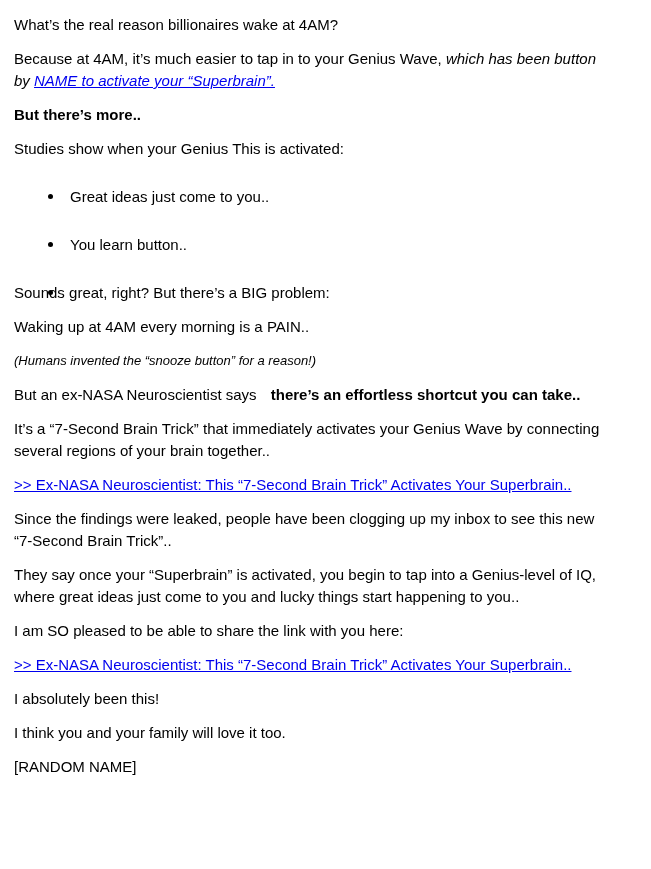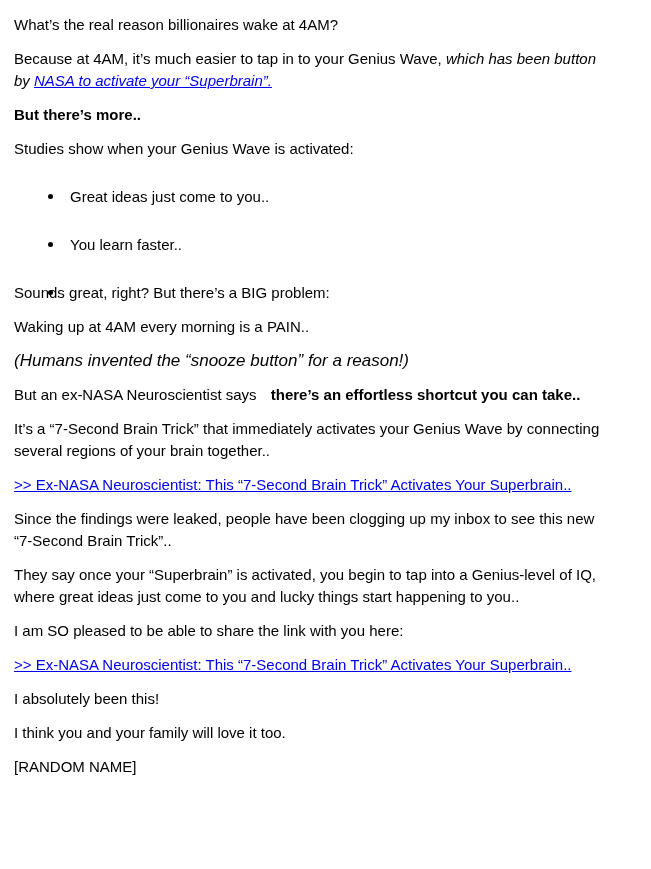--- a/index.html
+++ b/index.html
@@ -12,21 +12,21 @@
     line-height: 22px;
     color: #000000;
   }
   .email-body {
     padding: 14px 14px 20px 14px;
     width: 623px;
   }
   .email-body p { margin: 0 0 12px 0; }
   .bold { font-weight: bold; margin-left: 10px; }
   .italic { font-style: italic; }
-  .small-note { font-size: 17px; line-height: 22px; }
+  .small-note { font-size: 13px; line-height: 22px; }
   a.link {
     color: #0000ee;
     text-decoration: underline;
     cursor: pointer;
   }
   ul.benefits {
     list-style: none;
     margin: 12px 0 12px 0;
     padding: 0;
   }
@@ -47,29 +47,29 @@
   }
   .cta { display: inline; }
 </style>
 </head>
 <body>
 
 <div class="email-body">
 
   <p>What’s the real reason billionaires wake at 4AM?</p>
 
-  <p><span>Because at 4AM, it’s much easier to tap in to your Genius Wave, </span><span class="italic">which has been button by </span><a class="link italic" href="#">NASA to activate your “Superbrain”.</a></p>
+  <p><span>Because at 4AM, it’s much easier to tap in to your Genius Wave, </span><span class="italic">which has been button by </span><a class="link italic" href="#">NAME to activate your “Superbrain”.</a></p>
 
   <p class="bold">But there’s more..</p>
 
-  <p>Studies show when your Genius Wave is activated:</p>
+  <p>Studies show when your Genius This is activated:</p>
 
   <ul class="benefits">
     <li><span class="dot"></span><span>Great ideas just come to you..</span></li>
-    <li><span class="dot"></span><span>You learn faster..</span></li>
+    <li><span class="dot"></span><span>You learn button..</span></li>
     <li><span class="dot"></span></li>
   </ul>
 
   <p>Sounds great, right? But there’s a BIG problem:</p>
 
   <p>Waking up at 4AM every morning is a PAIN..</p>
 
   <p class="italic small-note">(Humans invented the “snooze button” for a reason!)</p>
 
   <p><span>But an ex-NASA Neuroscientist says </span><span class="bold">there’s an effortless shortcut you can take..</span></p>

